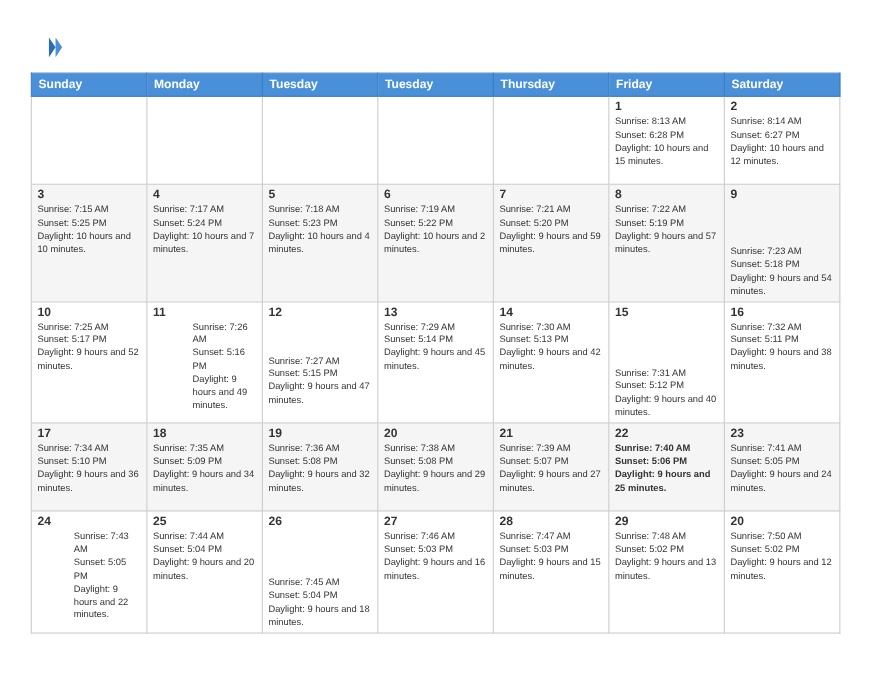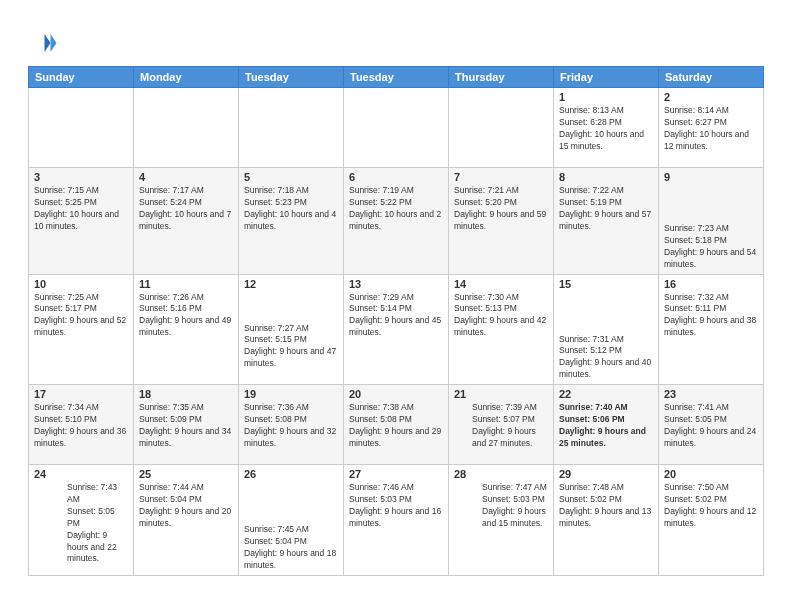--- a/index.html
+++ b/index.html
@@ -192,21 +192,21 @@
         </tr>
         <tr>
           <td>
             <span class="day-number">10</span>
             <div class="day-info" style="white-space: pre-line;">Sunrise: 7:25 AM
 Sunset: 5:17 PM
 Daylight: 9 hours and 52 minutes.</div>
           </td>
           <td>
             <span class="day-number">11</span>
-            <div class="day-info" style="white-space: pre-line;">Sunrise: 7:26 AM
+            <div class="day-info" style="white-space: pre-line; margin-left: 36px;">Sunrise: 7:26 AM
 Sunset: 5:16 PM
 Daylight: 9 hours and 49 minutes.</div>
           </td>
           <td>
             <span class="day-number">12</span>
             <div class="day-info" style="white-space: pre-line; margin-top: 33px;">Sunrise: 7:27 AM
 Sunset: 5:15 PM
 Daylight: 9 hours and 47 minutes.</div>
           </td>
           <td>
@@ -254,21 +254,21 @@
 Daylight: 9 hours and 32 minutes.</div>
           </td>
           <td>
             <span class="day-number">20</span>
             <div class="day-info" style="white-space: pre-line;">Sunrise: 7:38 AM
 Sunset: 5:08 PM
 Daylight: 9 hours and 29 minutes.</div>
           </td>
           <td>
             <span class="day-number">21</span>
-            <div class="day-info" style="white-space: pre-line; margin-left: 18px;">Sunrise: 7:39 AM
+            <div class="day-info" style="white-space: pre-line;">Sunrise: 7:39 AM
 Sunset: 5:07 PM
 Daylight: 9 hours and 27 minutes.</div>
           </td>
           <td>
             <span class="day-number">22</span>
             <div class="day-info" style="white-space: pre-line; font-weight: bold;">Sunrise: 7:40 AM
 Sunset: 5:06 PM
 Daylight: 9 hours and 25 minutes.</div>
           </td>
           <td>
@@ -298,21 +298,21 @@
 Daylight: 9 hours and 18 minutes.</div>
           </td>
           <td>
             <span class="day-number">27</span>
             <div class="day-info" style="white-space: pre-line;">Sunrise: 7:46 AM
 Sunset: 5:03 PM
 Daylight: 9 hours and 16 minutes.</div>
           </td>
           <td>
             <span class="day-number">28</span>
-            <div class="day-info" style="white-space: pre-line; margin-left: 28px;">Sunrise: 7:47 AM
+            <div class="day-info" style="white-space: pre-line;">Sunrise: 7:47 AM
 Sunset: 5:03 PM
 Daylight: 9 hours and 15 minutes.</div>
           </td>
           <td>
             <span class="day-number">29</span>
             <div class="day-info" style="white-space: pre-line;">Sunrise: 7:48 AM
 Sunset: 5:02 PM
 Daylight: 9 hours and 13 minutes.</div>
           </td>
           <td>

